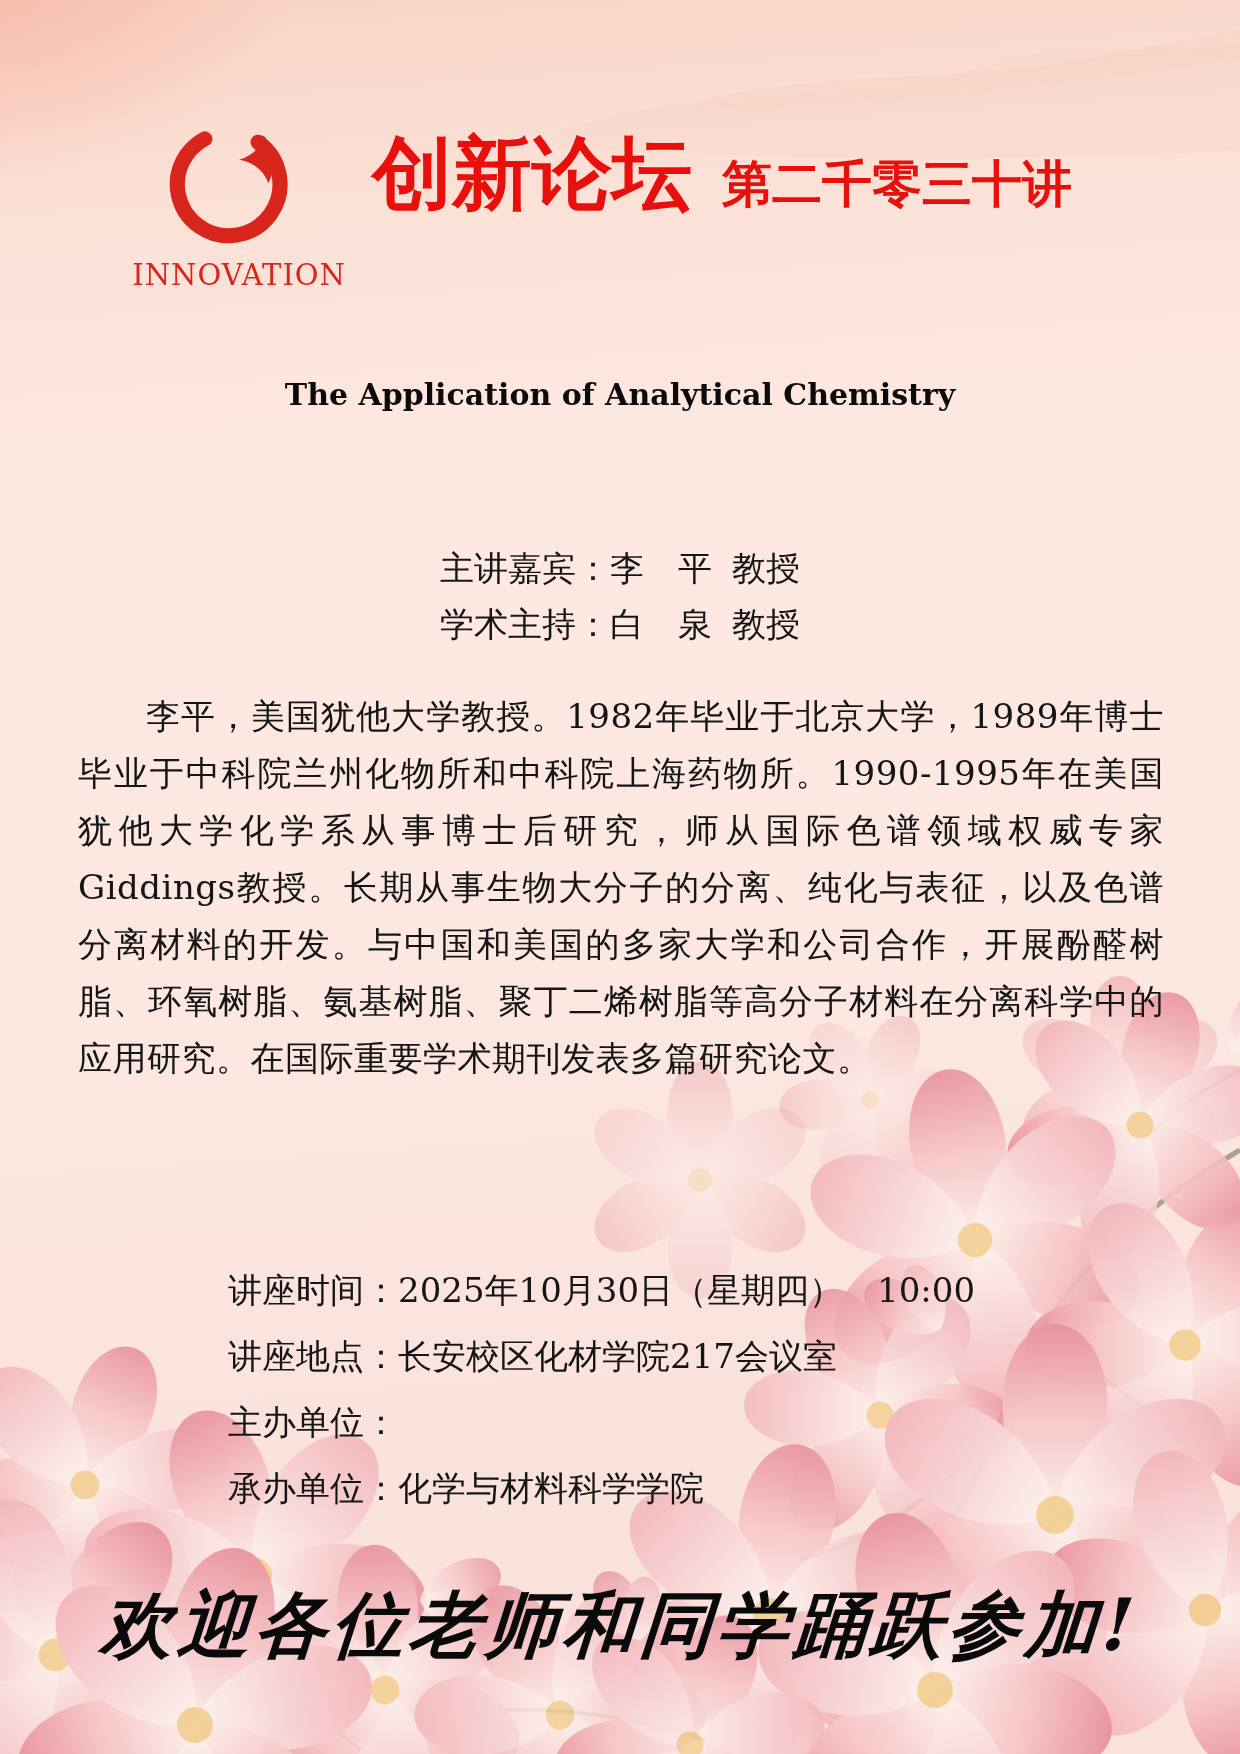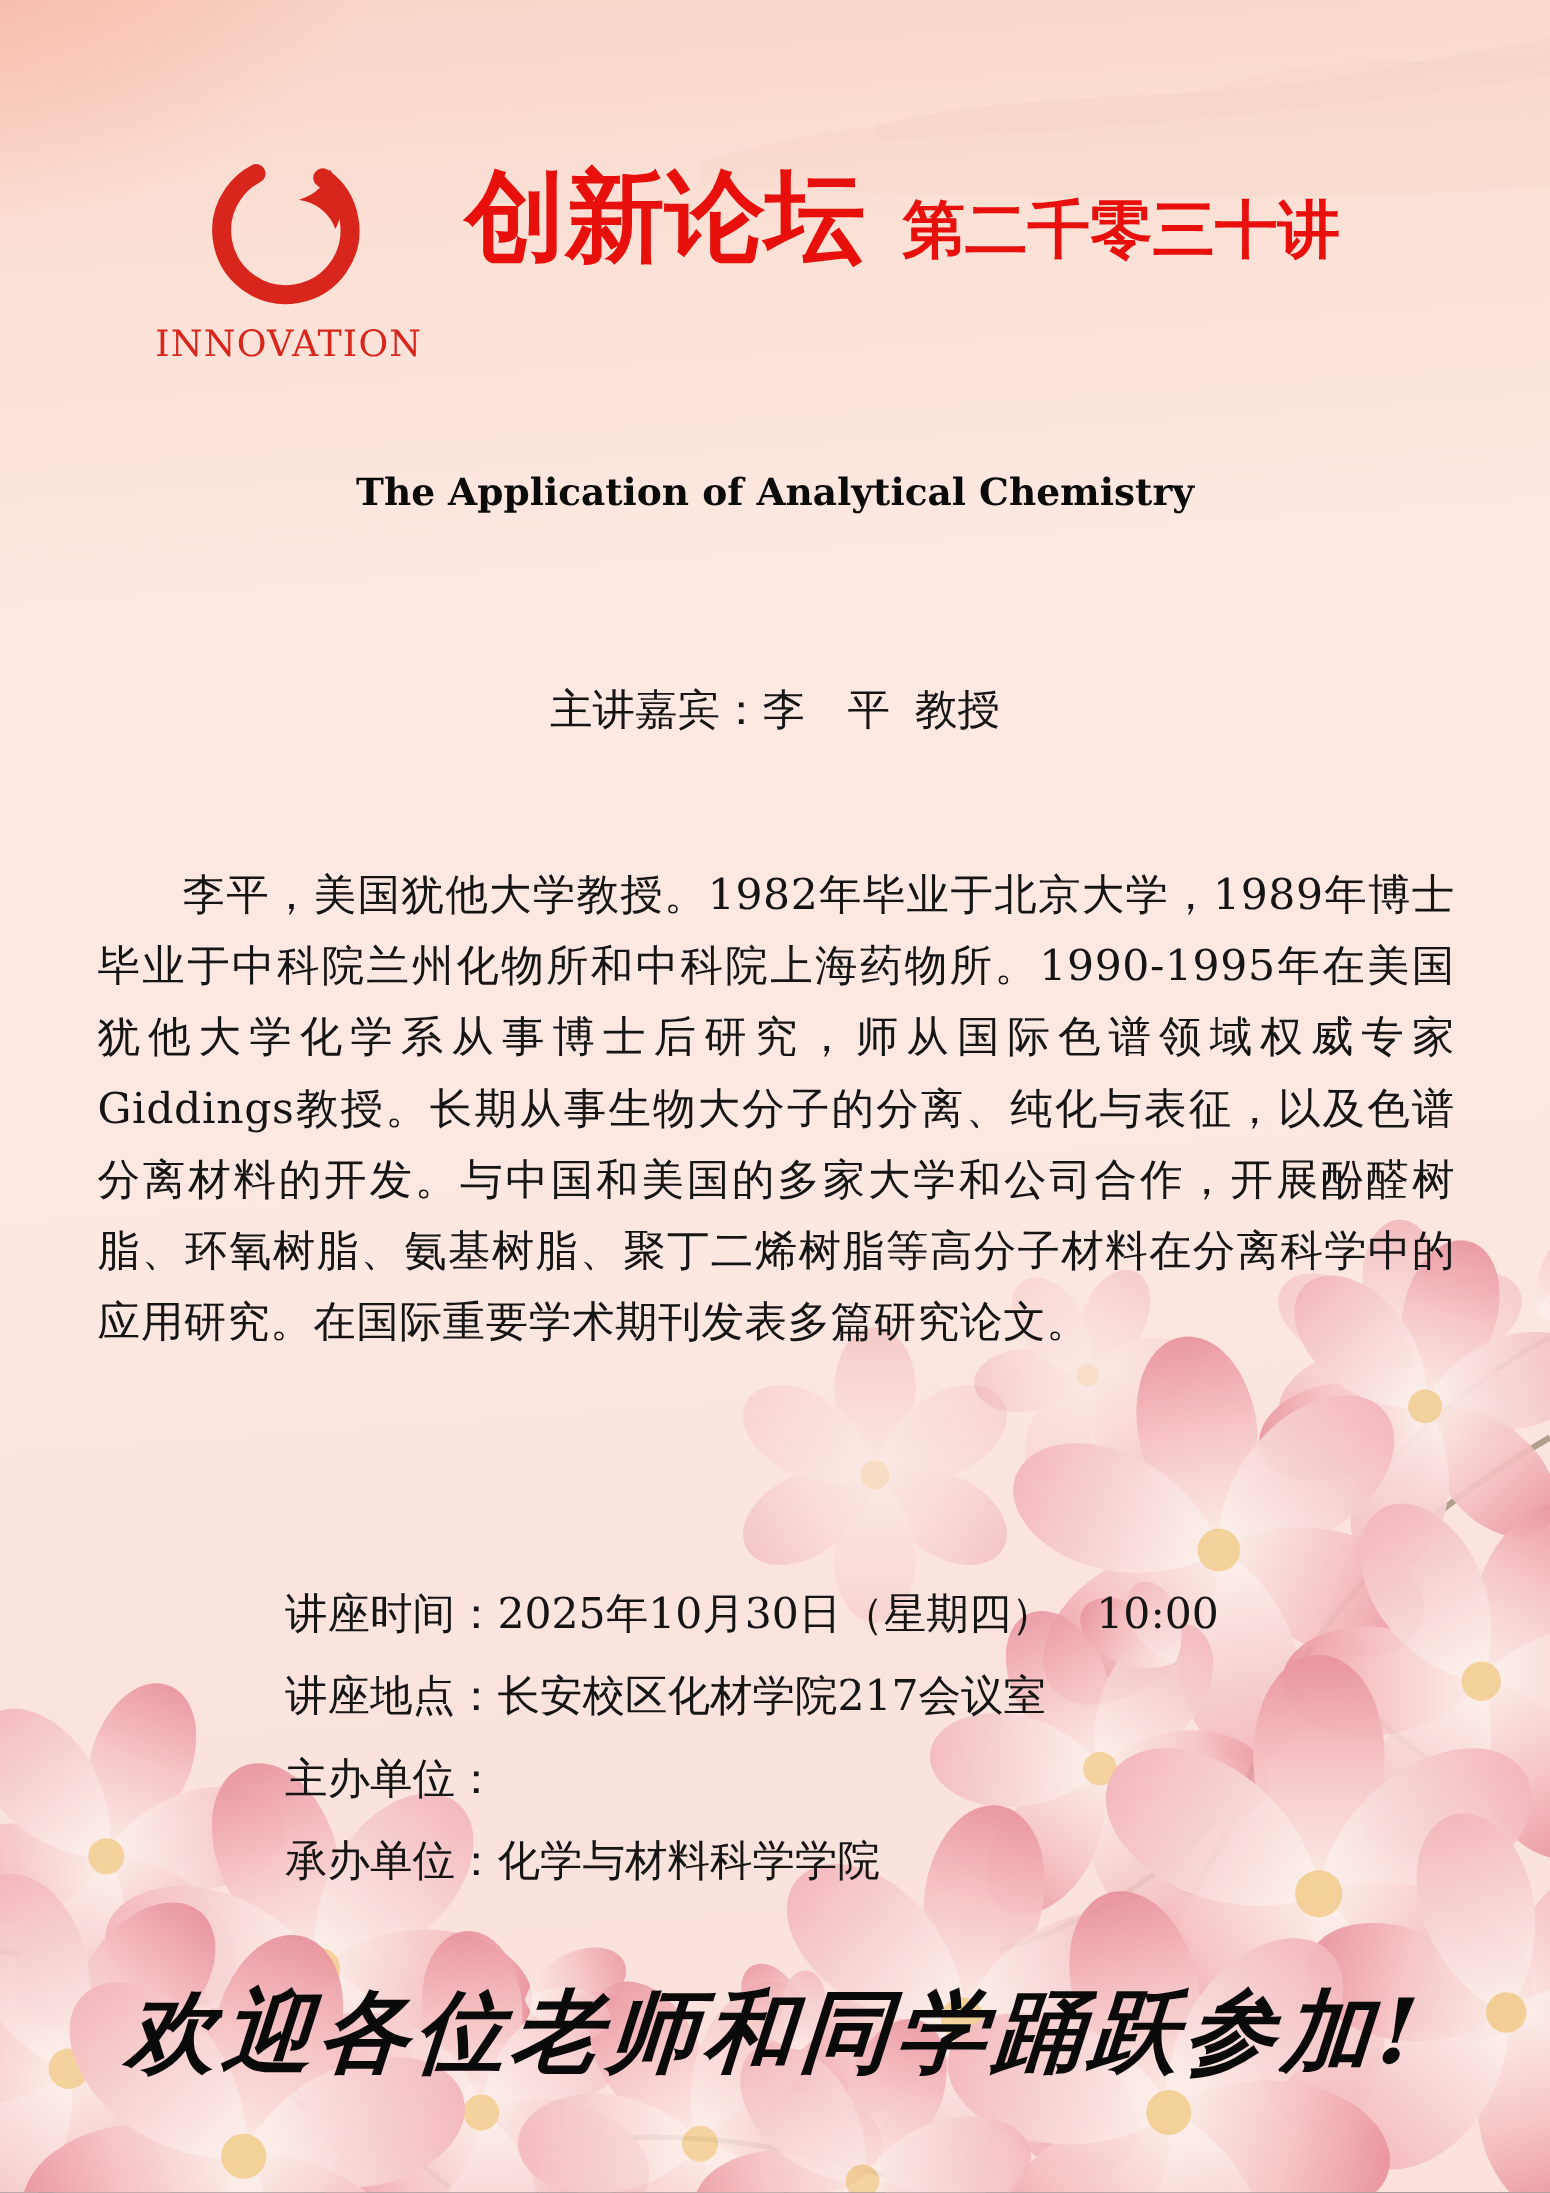--- a/index.html
+++ b/index.html
@@ -10,21 +10,21 @@
     overflow:hidden;
     background:
       radial-gradient(520px 360px at -60px -60px, rgba(244,158,132,.55), rgba(244,158,132,0) 70%),
       linear-gradient(176deg,#f8d3c5 0%,#fbdfd4 10%,#fde9e2 28%,#fce7e1 55%,#fbe3dd 78%,#fae1db 100%);
     font-family:"DejaVu Serif","Liberation Serif",serif;
     color:#151515;
   }
   .decor-svg{position:absolute;left:0;top:0;width:1240px;height:1754px;}
 
   
-  .logo-block{position:absolute;left:116px;top:112px;width:230px;text-align:center;}
+  .logo-block{position:absolute;left:116px;top:112px;width:230px;text-align:right;}
   .logo-glyph{display:block;margin:0 auto;width:140px;height:140px;}
   .logo-word{margin-top:6px;font-size:29px;letter-spacing:1px;color:#d8261c;font-family:"DejaVu Serif","Liberation Serif",serif;}
   .forum-head{position:absolute;left:372px;top:128px;display:flex;align-items:baseline;gap:30px;white-space:nowrap;}
   .forum-title{margin:0;font-family:"DejaVu Sans","Liberation Sans",sans-serif;font-weight:bold;font-size:80px;line-height:1.15;color:#e8100c;}
   .forum-no{font-family:"DejaVu Sans","Liberation Sans",sans-serif;font-weight:bold;font-size:50px;color:#e8100c;}
 
   
   .en-title{position:absolute;left:0;top:378px;width:100%;text-align:center;
     font-weight:bold;font-size:30px;line-height:1.16;color:#0b0b0b;}
 
@@ -139,20 +139,21 @@
     <h1 class="forum-title">创新论坛</h1>
     <span class="forum-no">第二千零三十讲</span>
   </div>
 
   <div class="en-title">
     <div>The Application of Analytical Chemistry</div>
   </div>
 
   <div class="people">
     <div class="row"><span>主讲嘉宾：</span><span>李　平</span><span class="suffix">教授</span></div>
+    <div class="row"><span>学术主持：</span><span>白　泉</span><span class="suffix">教授</span></div>
   </div>
 
   <div class="bio">
     <p>李平，美国犹他大学教授。1982年毕业于北京大学，1989年博士毕业于中科院兰州化物所和中科院上海药物所。1990-1995年在美国犹他大学化学系从事博士后研究，师从国际色谱领域权威专家Giddings教授。长期从事生物大分子的分离、纯化与表征，以及色谱分离材料的开发。与中国和美国的多家大学和公司合作，开展酚醛树脂、环氧树脂、氨基树脂、聚丁二烯树脂等高分子材料在分离科学中的应用研究。在国际重要学术期刊发表多篇研究论文。</p>
   </div>
 
   <div class="details">
     <div class="drow"><span>讲座时间：</span><span>2025年10月30日（星期四）　10:00</span></div>
     <div class="drow"><span>讲座地点：</span><span>长安校区化材学院217会议室</span></div>
     <div class="drow"><span>主办单位：</span></div>

